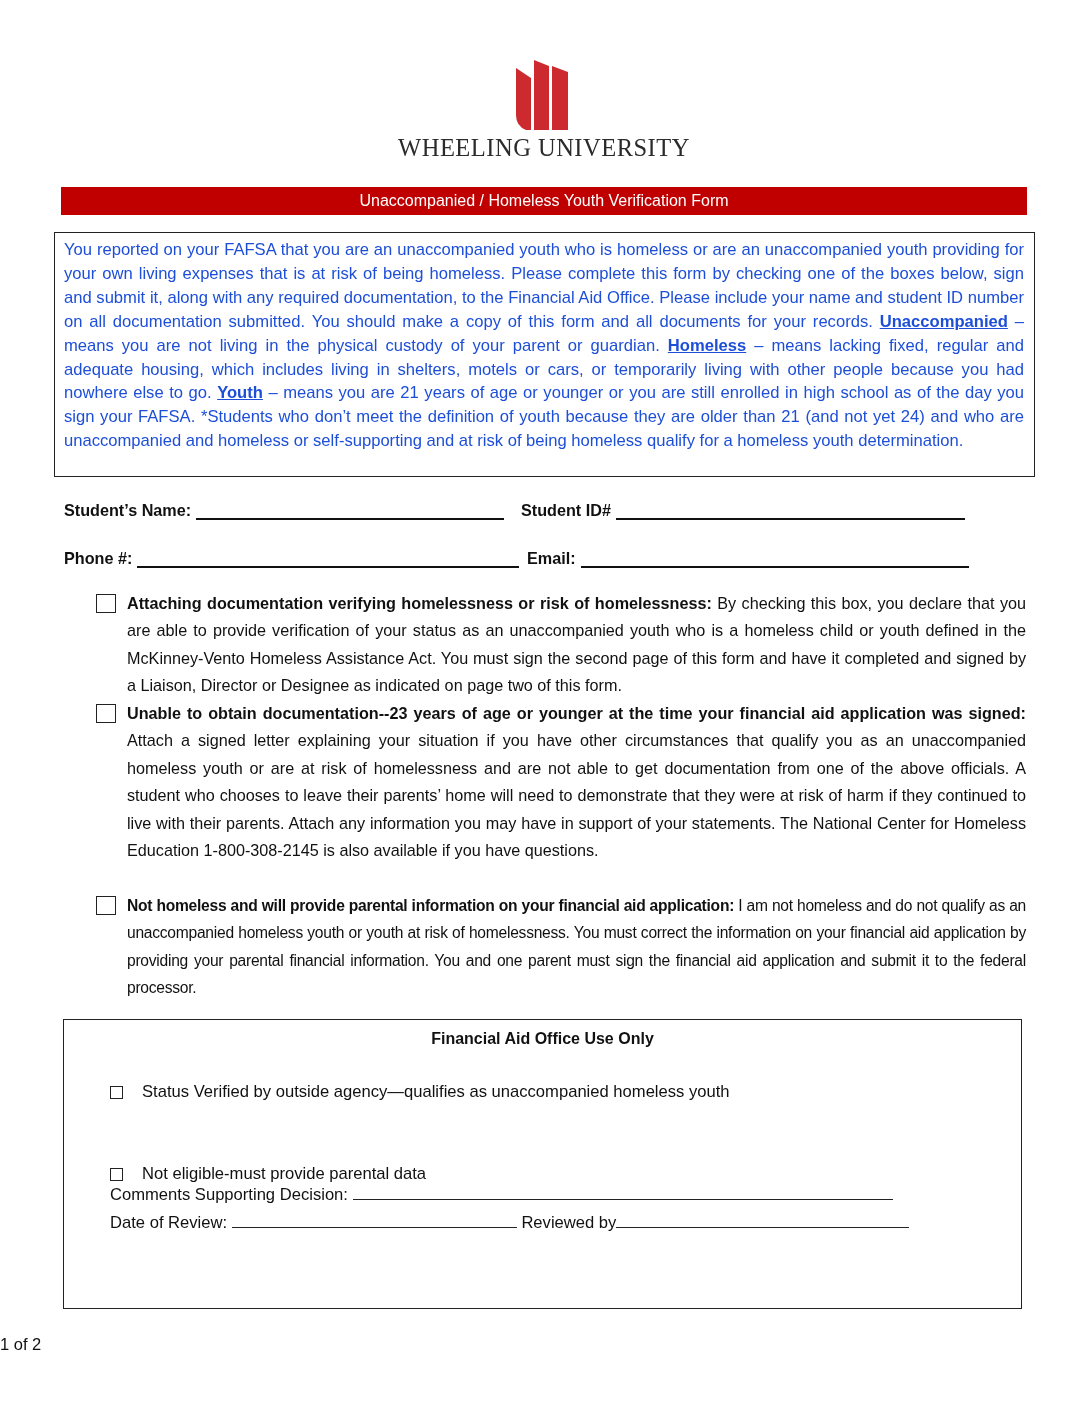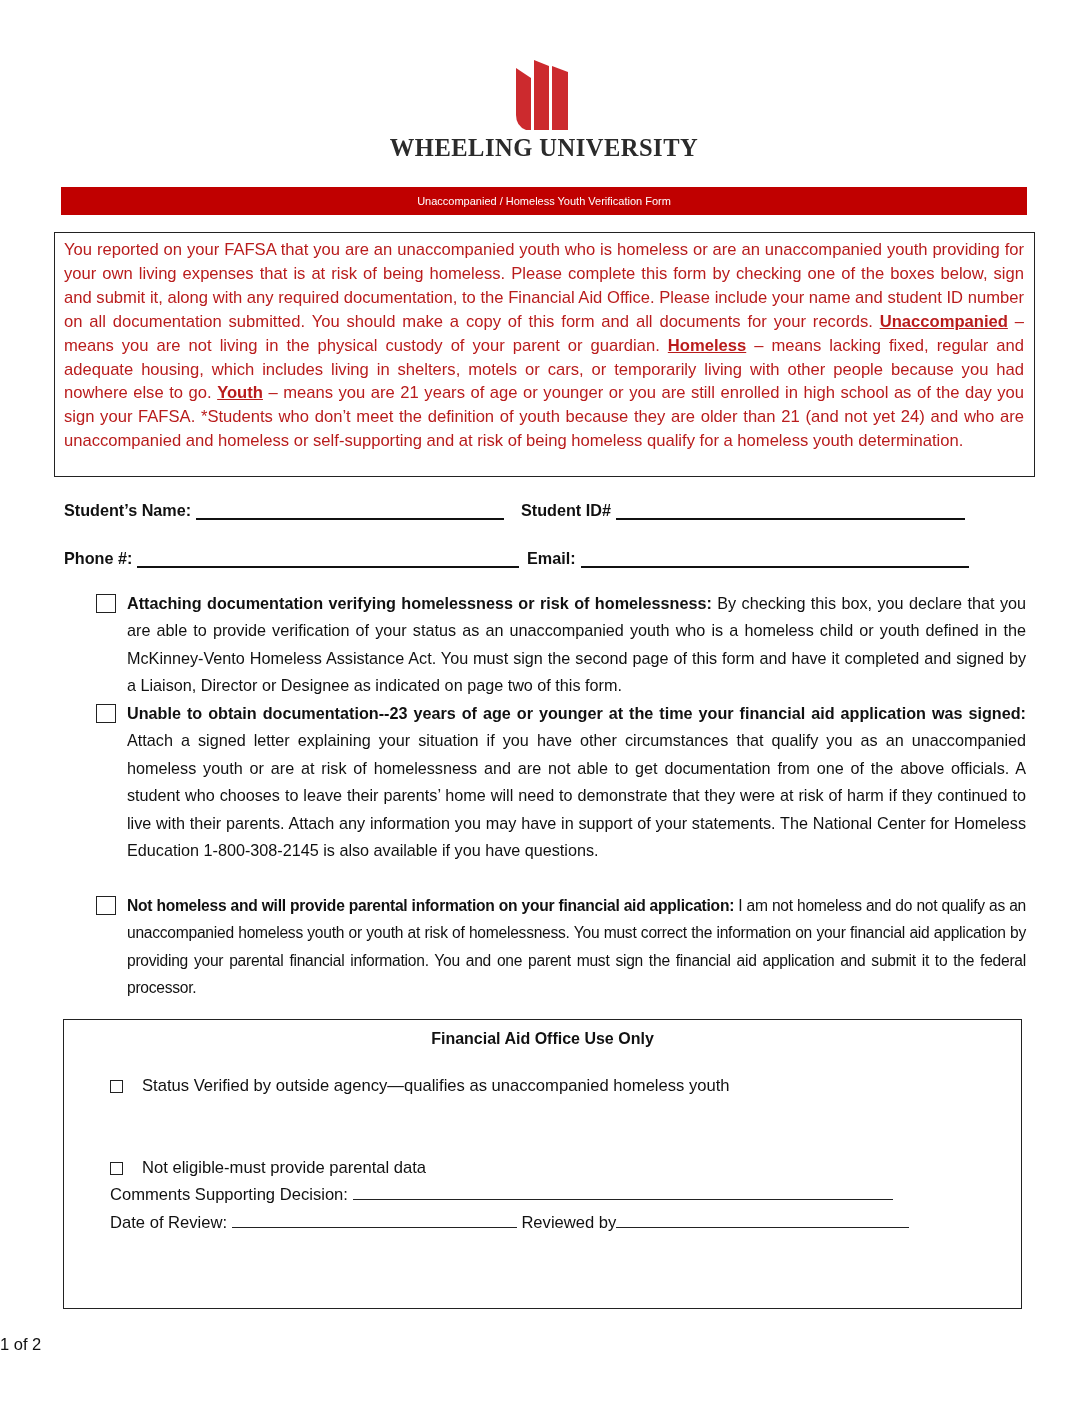--- a/index.html
+++ b/index.html
@@ -12,37 +12,36 @@
     }
     .abs { position: absolute; }
 
     
     #logo { left: 388px; top: 60px; width: 312px; height: 104px; }
     #logo .mark { position: absolute; left: 126px; top: 0; width: 60px; height: 70px; }
     #logo .word {
       position: absolute; left: 0; top: 74px; width: 312px; text-align: center;
       font-family: "Liberation Serif", serif; font-size: 24.5px; letter-spacing: 0.5px; color: #2b2b2b;
       white-space: nowrap;
-      font-weight: bold;
     }
 
     
     #banner {
       left: 61px; top: 187px; width: 966px; height: 28px;
       background: #c00000; color: #fff; text-align: center;
-      font-size: 11px; line-height: 28px;
+      font-size: 16px; line-height: 28px;
     }
 
     
     #intro {
       left: 54px; top: 232px; width: 981px; height: 245px;
       border: 1.5px solid #222;
       padding: 5px 10px 0 9px;
       font-size: 16.6px; line-height: 23.9px; text-align: justify;
-      color: #b91c1c;
+      color: #1d4ed8;
     }
     #intro .u { font-weight: bold; text-decoration: underline; }
     #intro .last { text-align-last: left; }
 
     
     .field-row {
       left: 64px; font-weight: bold; font-size: 16.2px; color: #111;
       height: 22px; white-space: nowrap;
     }
     .field { position: absolute; top: 0; display: flex; align-items: flex-end; }
@@ -66,21 +65,21 @@
     
     #office {
       left: 63px; top: 1019px; width: 959px; height: 290px;
       border: 1.5px solid #222;
     }
     #office .title {
       position: absolute; left: 0; top: 10px; width: 100%; text-align: center;
       font-weight: bold; font-size: 16px;
     }
     .oitem {
-      position: absolute; left: 46px; font-size: 16.6px; line-height: 27.4px; color: #111;
+      position: absolute; left: 46px; font-size: 16.6px; line-height: 27.4px; color: #111; margin-top: 6px;
     }
     .oitem .ocb {
       position: absolute; left: 0; top: 8px; width: 13px; height: 13px;
       border: 1.2px solid #222; cursor: pointer;
     }
     .oitem .otxt { margin-left: 32px; display: block; width: 840px; }
     .oline { position: absolute; left: 46px; font-size: 16.6px; line-height: 27px; white-space: nowrap; }
     .oline .blank { display: inline-block; border-bottom: 1.3px solid #222; height: 17px; vertical-align: baseline; }
 
     #pagenum { left: 0; top: 1335px; width: 1088px; font-size: 16.5px; }

